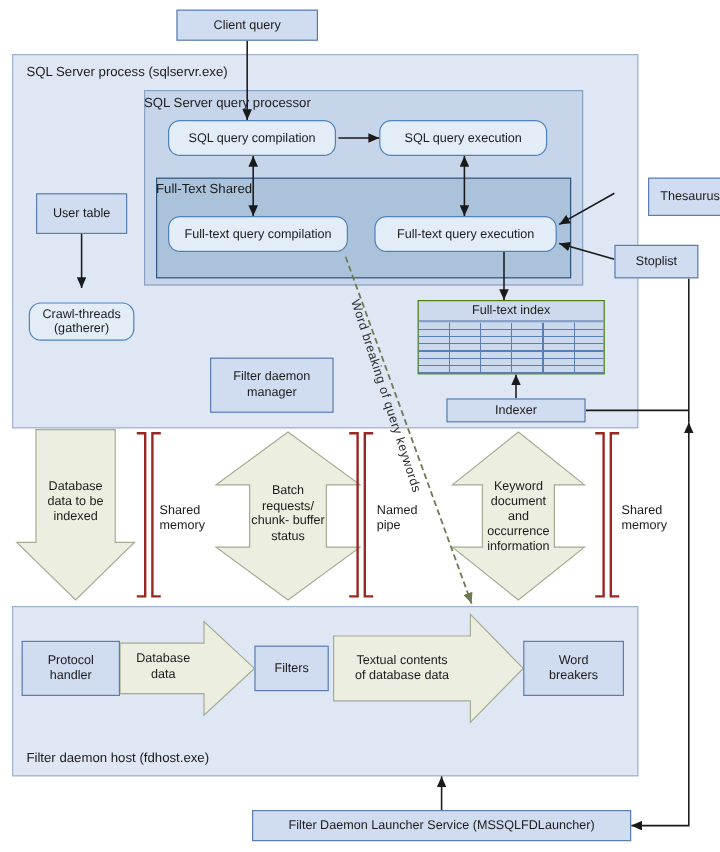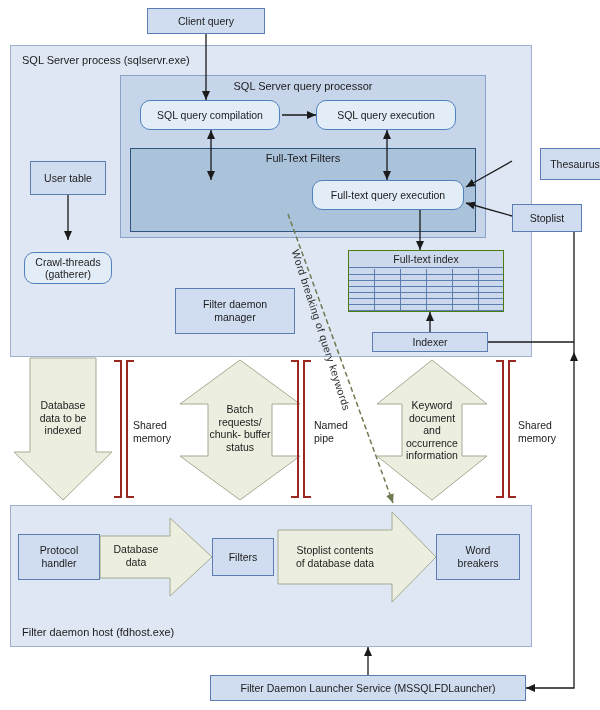--- a/index.html
+++ b/index.html
@@ -8,21 +8,21 @@
   .stage{position:relative;width:600px;height:710px;background:#fff;overflow:hidden}
   .container{position:absolute;background:#dee7f3;border:1px solid #9fb1cd;z-index:1}
   .subbox{position:absolute;background:#c6d5e9;border:1px solid #8aa2c6;z-index:1}
   .engine{position:absolute;background:#abc2db;border:1px solid #31567d;z-index:1}
   svg.overlay{position:absolute;left:0;top:0;z-index:2}
   .box{position:absolute;background:#d0ddf0;border:1px solid #5b7db1;display:flex;align-items:center;justify-content:center;
        text-align:center;font-size:10.5px;line-height:1.2;z-index:3}
   .rnode{position:absolute;background:#e3edf8;border:1px solid #4f81bd;border-radius:10px;display:flex;align-items:center;
        justify-content:center;text-align:center;font-size:10.5px;line-height:1.15;z-index:3}
   .lbl{position:absolute;font-size:11px;z-index:3}
-  .ctr{text-align:center}
+  .ctr{}
   .flowtxt{position:absolute;font-size:10.5px;line-height:1.2;text-align:center;z-index:3}
   .flowtxt span{display:block}
   .chan{position:absolute;font-size:10.5px;line-height:1.25;z-index:3}
   #ftindex{position:absolute;left:348px;top:250px;width:156px;height:62px;border:1px solid #4d7c0f;background:#ccd9ec;z-index:3}
   #ftindex .cap{height:17px;border-bottom:1px solid #5b7db1;font-size:10.5px;display:flex;align-items:center;justify-content:center}
   #ftindex .grid{position:absolute;left:0;top:18px;right:0;bottom:0;
       background:repeating-linear-gradient(to bottom, transparent 0 5px, #5b7db1 5px 6px),
                  repeating-linear-gradient(to right, transparent 0 25px, #5b7db1 25px 26px)}
   #wordbreaklbl{position:absolute;left:301px;top:248px;width:240px;font-size:10.5px;letter-spacing:.4px;color:#2b2b2b;
       transform:rotate(72deg);transform-origin:0 0;z-index:3}
@@ -75,39 +75,40 @@
     <path d="M368,675 V647" stroke="#1a1a1a" stroke-width="1.3" fill="none" marker-end="url(#ah)"></path>
     <path d="M574,232 V352" stroke="#1a1a1a" stroke-width="1.3" fill="none"></path>
     <path d="M488,342 H574" stroke="#1a1a1a" stroke-width="1.3" fill="none"></path>
     <path d="M574,352 V688 H526" stroke="#1a1a1a" stroke-width="1.3" fill="none" marker-start="url(#ahs)" marker-end="url(#ah)"></path>
 
     <path d="M288,214 L393,503" stroke="#6e7b52" stroke-width="1.5" stroke-dasharray="5,3" fill="none" marker-end="url(#ahg)"></path>
   </svg>
 
   <div class="lbl" style="left:22px;top:54px">SQL Server process (sqlservr.exe)</div>
   <div class="lbl ctr" style="left:120px;top:80px;width:366px">SQL Server query processor</div>
-  <div class="lbl ctr" style="left:130px;top:152px;width:346px">Full-Text Filters</div>
+  <div class="lbl ctr" style="left:130px;top:152px;width:346px">Full-Text Shared</div>
   <div class="lbl" style="left:22px;top:626px">Filter daemon host (fdhost.exe)</div>
 
   <div class="box" style="left:147px;top:8px;width:118px;height:26px">Client query</div>
   <div class="rnode" style="left:140px;top:100px;width:140px;height:30px">SQL query compilation</div>
   <div class="rnode" style="left:316px;top:100px;width:140px;height:30px">SQL query execution</div>
+  <div class="rnode" style="left:140px;top:180px;width:150px;height:30px">Full-text query compilation</div>
   <div class="rnode" style="left:312px;top:180px;width:152px;height:30px">Full-text query execution</div>
   <div class="box" style="left:30px;top:161px;width:76px;height:34px">User table</div>
   <div class="rnode" style="left:24px;top:252px;width:88px;height:32px;padding:0 6px">Crawl-threads (gatherer)</div>
   <div class="box" style="left:540px;top:148px;width:70px;height:32px">Thesaurus</div>
   <div class="box" style="left:512px;top:204px;width:70px;height:28px">Stoplist</div>
 
   <div id="ftindex">
     <div class="cap">Full-text index</div>
     <div class="grid"></div>
   </div>
 
   <div class="box" style="left:372px;top:332px;width:116px;height:20px">Indexer</div>
-  <div class="box" style="left:175px;top:288px;width:120px;height:46px;padding:0 16px">Filter daemon manager</div>
+  <div class="box" style="left:175px;top:298px;width:103px;height:46px;padding:0 16px">Filter daemon manager</div>
   <div class="box" style="left:18px;top:534px;width:82px;height:46px;padding:0 22px">Protocol handler</div>
   <div class="box" style="left:212px;top:538px;width:62px;height:38px">Filters</div>
   <div class="box" style="left:436px;top:534px;width:84px;height:46px;padding:0 18px">Word breakers</div>
   <div class="box" style="left:210px;top:675px;width:316px;height:26px">Filter Daemon Launcher Service (MSSQLFDLauncher)</div>
 
   <div class="flowtxt" style="left:17px;top:399px;width:92px">
     <span>Database</span>
     <span>data to be</span>
     <span>indexed</span>
   </div>
@@ -122,21 +123,21 @@
     <span>document</span>
     <span>and</span>
     <span>occurrence</span>
     <span>information</span>
   </div>
   <div class="flowtxt" style="left:102px;top:543px;width:68px">
     <span>Database</span>
     <span>data</span>
   </div>
   <div class="flowtxt" style="left:280px;top:544px;width:110px">
-    <span>Stoplist contents</span>
+    <span>Textual contents</span>
     <span>of database data</span>
   </div>
 
   <div class="chan" style="left:133px;top:419px;width:50px">Shared memory</div>
   <div class="chan" style="left:314px;top:419px;width:46px">Named pipe</div>
   <div class="chan" style="left:518px;top:419px;width:50px">Shared memory</div>
 
   <div id="wordbreaklbl">Word breaking of query keywords</div>
 
 </div>

